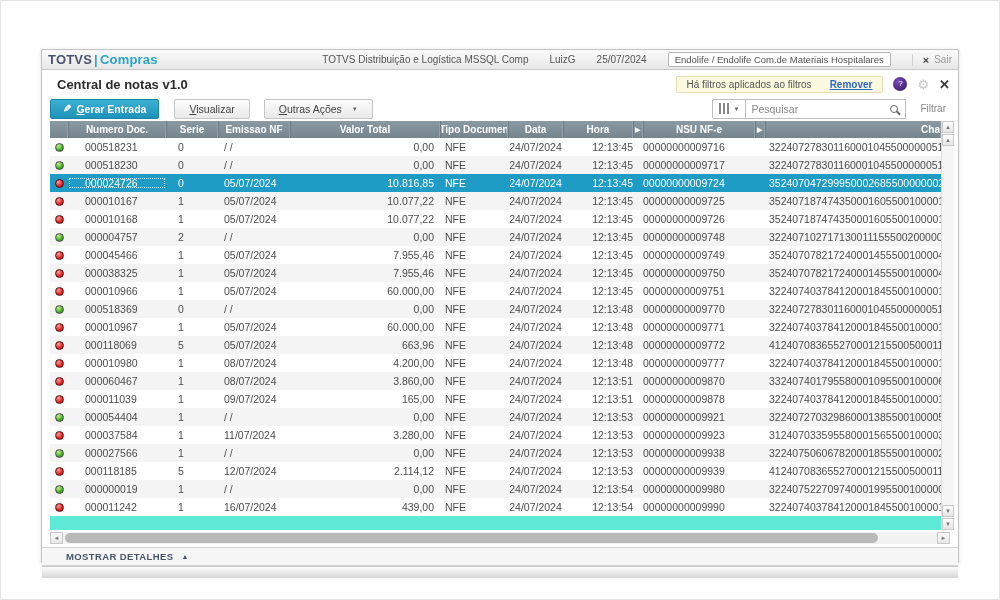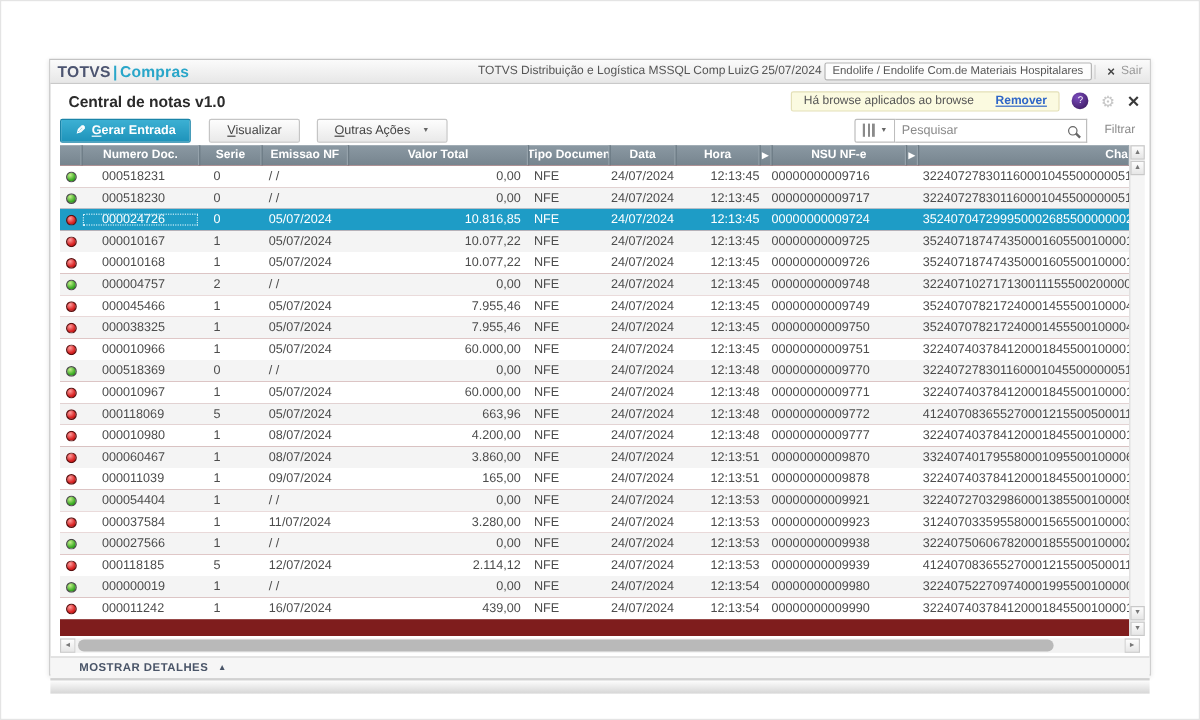--- a/index.html
+++ b/index.html
@@ -7,21 +7,21 @@
   #page { position:relative; width:1000px; height:600px; background:#fff; border:1px solid #e4e4e4; }
 
   
   #win { position:absolute; left:40px; top:48px; width:918px; height:514px; background:#fff; border:1px solid #c3c3c3; box-shadow:0 1px 4px rgba(0,0,0,.12); display:flex; flex-direction:column; }
 
   
   .topbar { height:20px; flex:0 0 20px; background:linear-gradient(#fbfbfb,#e7e7e7); border-bottom:1px solid #c9c9c9; display:flex; align-items:center; padding:0 6px; font-size:10px; color:#555; }
   .brand { font-size:13px; font-weight:bold; color:#4c5470; letter-spacing:.2px; }
   .brand .sep { color:#29a6c9; font-weight:bold; margin:0 2px; }
   .brand .module { color:#29a6c9; font-weight:bold; }
-  .topbar-right { margin-left:auto; display:flex; align-items:center; gap:2px; }
+  .topbar-right { margin-left:auto; display:flex; align-items:center; gap:21px; }
   .company-box { border:1px solid #b5b5b5; background:#fdfdfd; border-radius:2px; padding:1px 6px; font-size:9.5px; color:#555; }
   .sair { display:flex; align-items:center; gap:5px; border-left:1px solid #cfcfcf; padding-left:10px; }
   .sair .x { color:#444; font-weight:bold; font-size:11px; }
   .sair .lbl { color:#999; }
 
   
   .title-row { height:26px; flex:0 0 26px; display:flex; align-items:center; padding:2px 8px 0 15px; }
   .page-title { font-size:13px; font-weight:bold; color:#2b2b2b; }
   .title-right { margin-left:auto; display:flex; align-items:center; gap:10px; }
   .notice { background:#fbfae0; border:1px solid #e4e0b8; border-radius:2px; padding:2px 10px; font-size:10px; color:#555; display:flex; gap:18px; align-items:center; }
@@ -52,21 +52,21 @@
   .filtrar { font-size:10px; color:#8a8a8a; margin-left:14px; margin-right:4px; }
 
   
   .grid-wrap { flex:0 0 409px; display:flex; padding:0 0 0 8px; }
   .grid { width:891px; display:flex; flex-direction:column; }
   .grid-header { height:17px; flex:0 0 17px; display:flex; background:linear-gradient(#8b99a3,#76848e); }
   .hcell { color:#fff; font-size:10px; font-weight:bold; display:flex; align-items:center; justify-content:center; border-right:1px solid #95a2ab; border-left:1px solid #6c7a84; overflow:hidden; white-space:nowrap; cursor:pointer; }
   .hcell:first-child { border-left:none; }
   .hcell.marker { font-size:7px; justify-content:flex-start; padding-left:1px; }
   .hcell.col-chave { justify-content:flex-end; padding-right:0; }
-  .grid-body { flex:1; background:#7f1d1d; overflow:hidden; }
+  .grid-body { flex:1; background:#5eead4; overflow:hidden; }
   .row { height:18px; display:flex; align-items:center; background:#fff; font-size:10.5px; color:#4c4c4c; cursor:pointer; }
   .row.alt { background:#f4f4f4; }
   .row.selected { background:#1e9cc6; color:#fff; }
   .cell { overflow:hidden; white-space:nowrap; flex:0 0 auto; }
   .col-status { width:18px; display:flex; align-items:center; justify-content:center; }
   .col-doc { width:98px; } .cell.col-doc { padding-left:17px; }
   .col-serie { width:52px; } .cell.col-serie { padding-left:12px; }
   .col-emissao { width:72px; } .cell.col-emissao { padding-left:6px; }
   .col-valor { width:150px; } .cell.col-valor { text-align:right; padding-right:6px; }
   .col-tipo { width:68px; } .cell.col-tipo { padding-left:5px; }
@@ -118,21 +118,21 @@
           <span class="x">×</span>
           <span class="lbl">Sair</span>
         </span>
       </div>
     </div>
 
     <div class="title-row">
       <span class="page-title">Central de notas v1.0</span>
       <div class="title-right">
         <span class="notice">
-          <span>Há browse aplicados ao browse</span>
+          <span>Há filtros aplicados ao filtros</span>
           <a>Remover</a>
         </span>
         <span class="assistant">?</span>
         <span class="gear">⚙</span>
         <span class="close-x">✕</span>
       </div>
     </div>
 
     <div class="toolbar-row">
       <button class="btn btn-primary">

